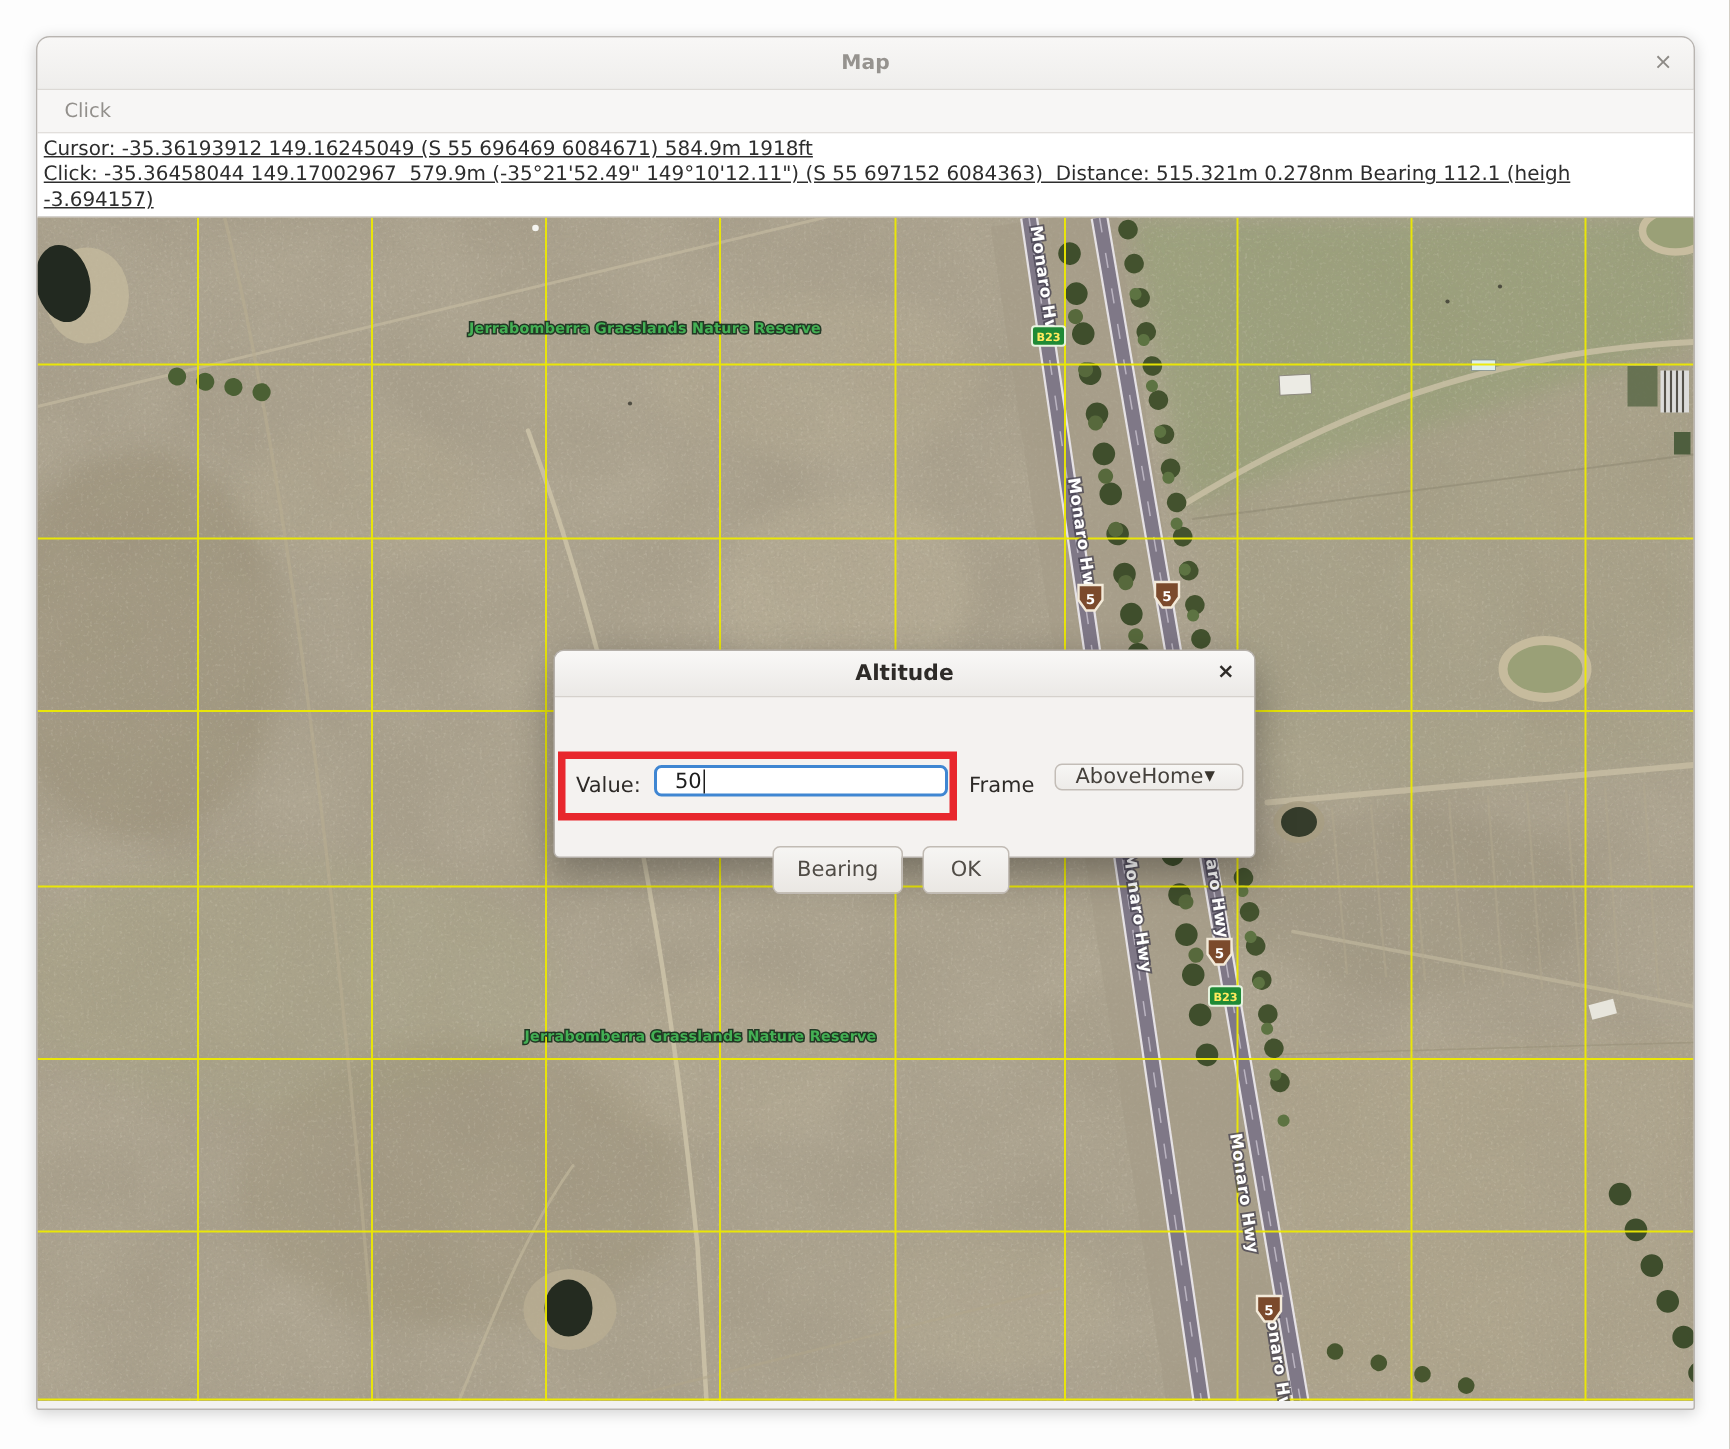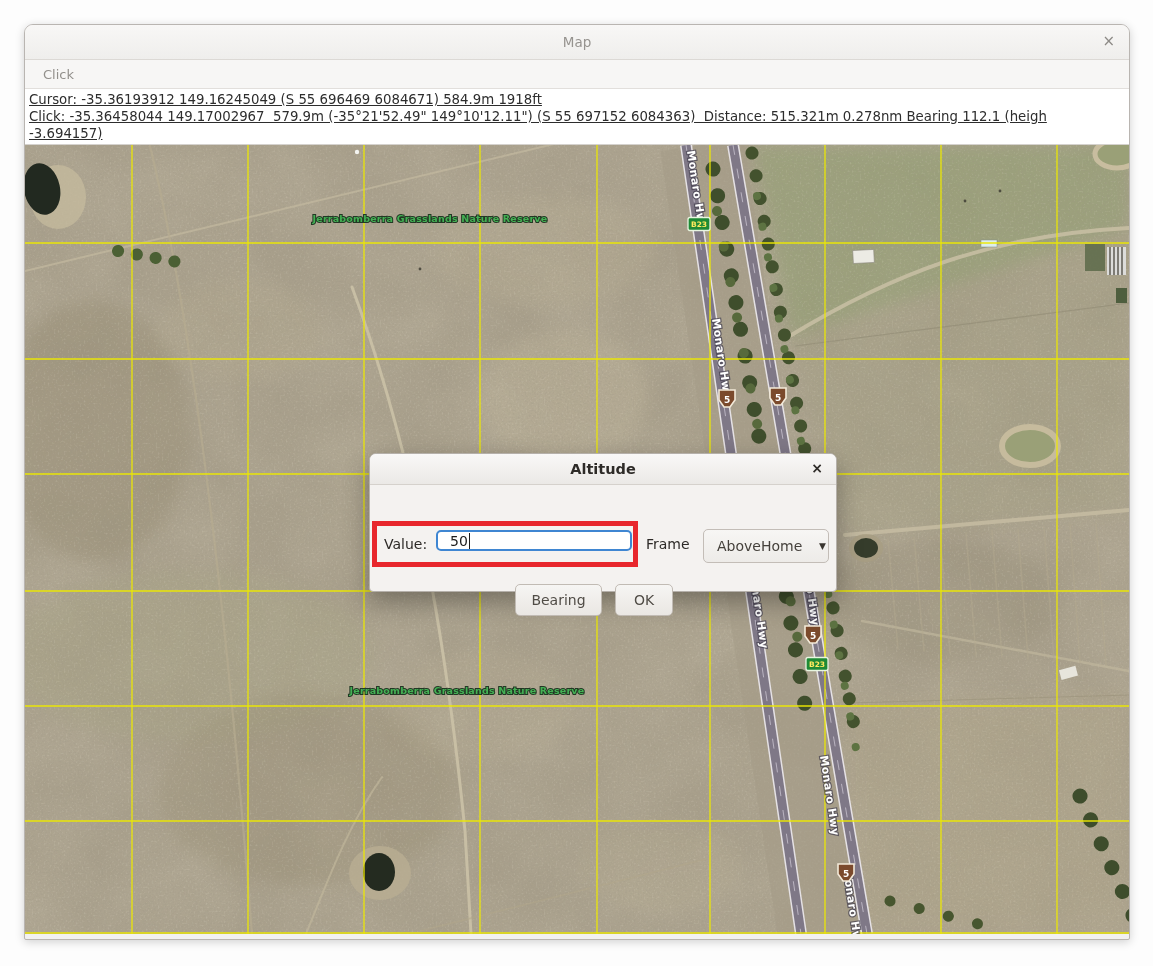--- a/index.html
+++ b/index.html
@@ -6,64 +6,64 @@
   body{width:1153px;height:966px;background:#fdfdfd;position:relative;
        font-family:"DejaVu Sans","Liberation Sans",sans-serif;overflow:hidden;}
 
   .window{position:absolute;left:24px;top:24px;width:1106px;height:916px;
     background:#f2f1f0;border:1px solid #b9b5b1;border-radius:9px 9px 2px 2px;
     box-shadow:0 2px 10px rgba(0,0,0,.18);box-sizing:border-box;}
 
   .titlebar{height:34px;background:linear-gradient(#f8f7f6,#efeeec);
     border-bottom:1px solid #dcd9d5;border-radius:8px 8px 0 0;
     display:flex;align-items:center;justify-content:center;position:relative;}
-  .titlebar .title{font-weight:normal;font-size:13.5px;color:#96938f;}
+  .titlebar .title{font-weight:bold;font-size:13.5px;color:#96938f;}
   .win-close{position:absolute;right:14px;top:8px;color:#8d8a86;font-size:15px;
     line-height:16px;cursor:default;}
 
   .menubar{height:29px;background:#f7f6f5;border-bottom:1px solid #e2dfdc;
     display:flex;align-items:center;padding-left:12px;box-sizing:border-box;}
   .menu-item{font-size:13px;color:#93908c;padding:0 6px;}
 
   .statusbar{height:56px;background:#ffffff;border-bottom:1px solid #d5d2ce;
     padding:2px 0 0 4px;overflow:hidden;box-sizing:border-box;}
   .status-line{font-size:13.3px;color:#2d2d2d;line-height:17px;
     white-space:pre;overflow:hidden;text-decoration:underline;}
 
   .map{position:absolute;left:0px;top:120px;width:1104px;height:789px;
     overflow:hidden;background:#a89f8b;}
   .map svg{display:block;}
 
   
   .dialog{position:absolute;left:369px;top:433px;width:468px;height:139px;
     background:#f4f2f0;border:1px solid #b5b0aa;border-radius:7px 7px 4px 4px;
-    box-shadow:0 10px 26px rgba(0,0,0,.32);z-index:20;box-sizing:border-box;margin-top:20px;}
+    box-shadow:0 10px 26px rgba(0,0,0,.32);z-index:20;box-sizing:border-box;}
   .dialog-titlebar{height:30px;background:linear-gradient(#f9f8f7,#ebe9e6);
     border-bottom:1px solid #d5d1cc;border-radius:6px 6px 0 0;
     display:flex;align-items:center;justify-content:center;position:relative;}
   .dialog-title{font-weight:bold;font-size:14.5px;color:#2e2b28;}
   .dialog-close{position:absolute;right:13px;top:6px;font-size:14px;
     font-weight:bold;color:#2e2b28;line-height:16px;}
   .dialog-body{position:relative;height:108px;}
 
   .highlight-box{position:absolute;left:2px;top:36px;width:266px;height:46px;
     border:5px solid #e8272d;box-sizing:border-box;pointer-events:none;z-index:3;}
 
   .value-label{position:absolute;left:14px;top:51px;font-size:14px;color:#2d2a27;}
   .value-input{position:absolute;left:66px;top:45px;width:196px;height:21px;
     background:#ffffff;border:2px solid #3f86d2;border-radius:5px;
     box-sizing:border-box;display:flex;align-items:center;padding-left:12px;
     font-size:14px;color:#1c1c1c;}
   .caret{display:inline-block;width:1px;height:16px;background:#1c1c1c;margin-left:1px;}
 
   .frame-label{position:absolute;left:276px;top:51px;font-size:14px;color:#2d2a27;}
-  .frame-select{position:absolute;left:333px;top:44px;width:126px;height:34px;
+  .frame-select{position:absolute;left:333px;top:44px;width:126px;height:18px;
     background:linear-gradient(#f7f6f4,#edebe8);border:1px solid #c3bdb7;
     border-radius:5px;box-sizing:border-box;display:flex;align-items:center;
-    padding:0 2px 0 13px;font-size:14px;color:#45413c;text-align:center;}
+    padding:0 18px 0 13px;font-size:14px;color:#45413c;text-align:center;}
   .frame-select .arrow{margin-left:auto;font-size:9px;color:#39352f;}
 
   .btn{position:absolute;top:99px;height:32px;background:linear-gradient(#f6f5f3,#eae7e3);
     border:1px solid #c1bbb4;border-radius:5px;box-sizing:border-box;
     display:flex;align-items:center;justify-content:center;
     font-size:14px;color:#504c46;}
   .btn-cancel{left:145px;width:87px;}
   .btn-ok{left:245px;width:58px;}
 </style>
 </head>

